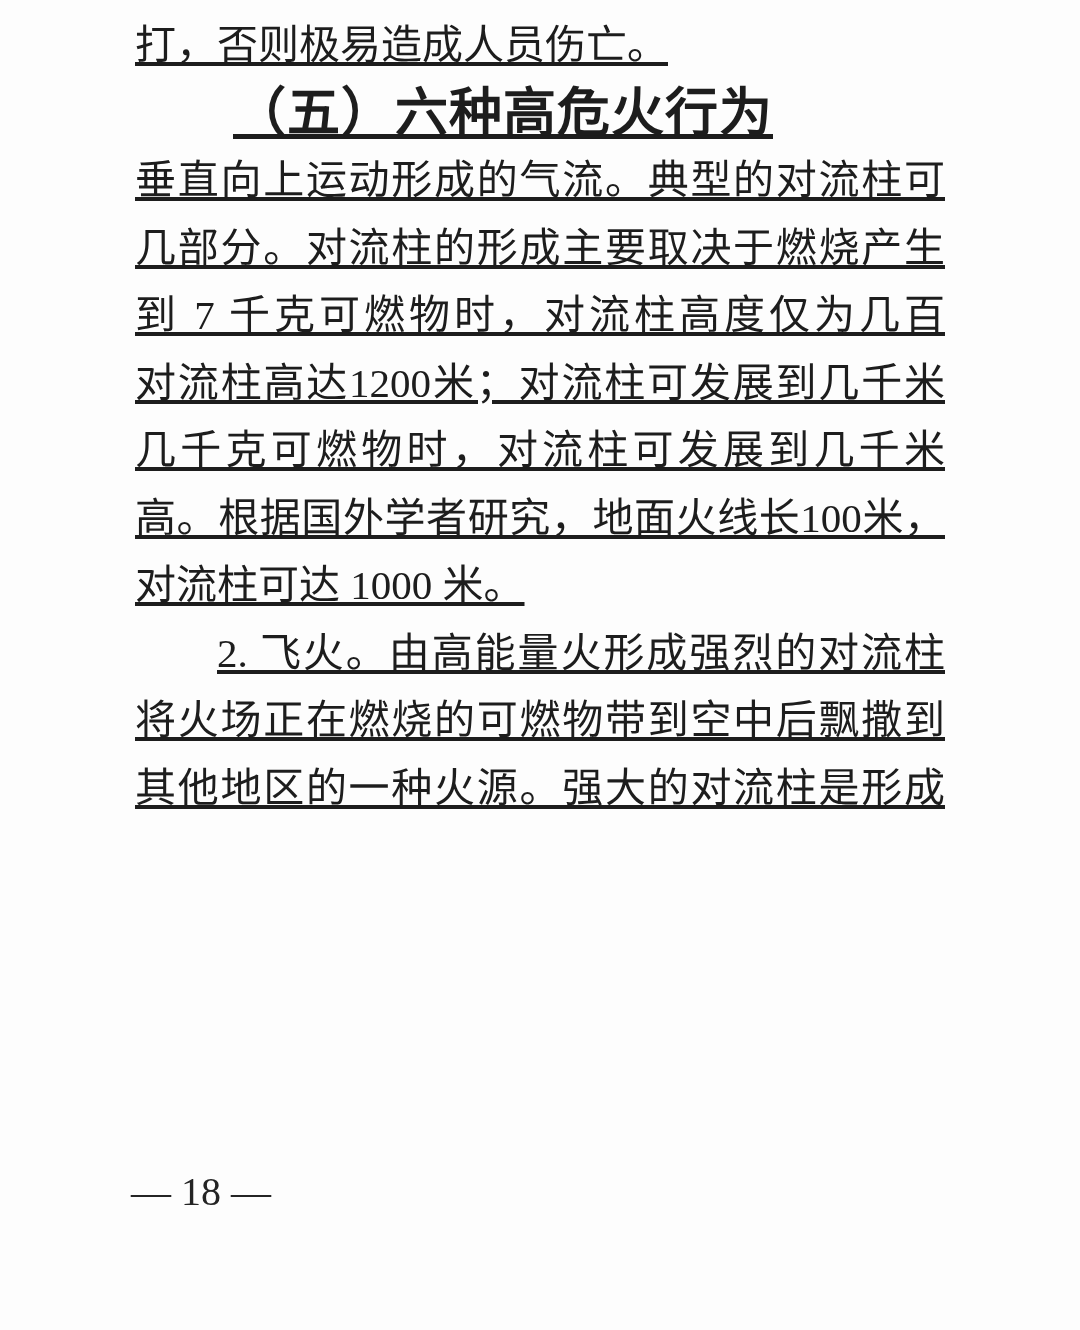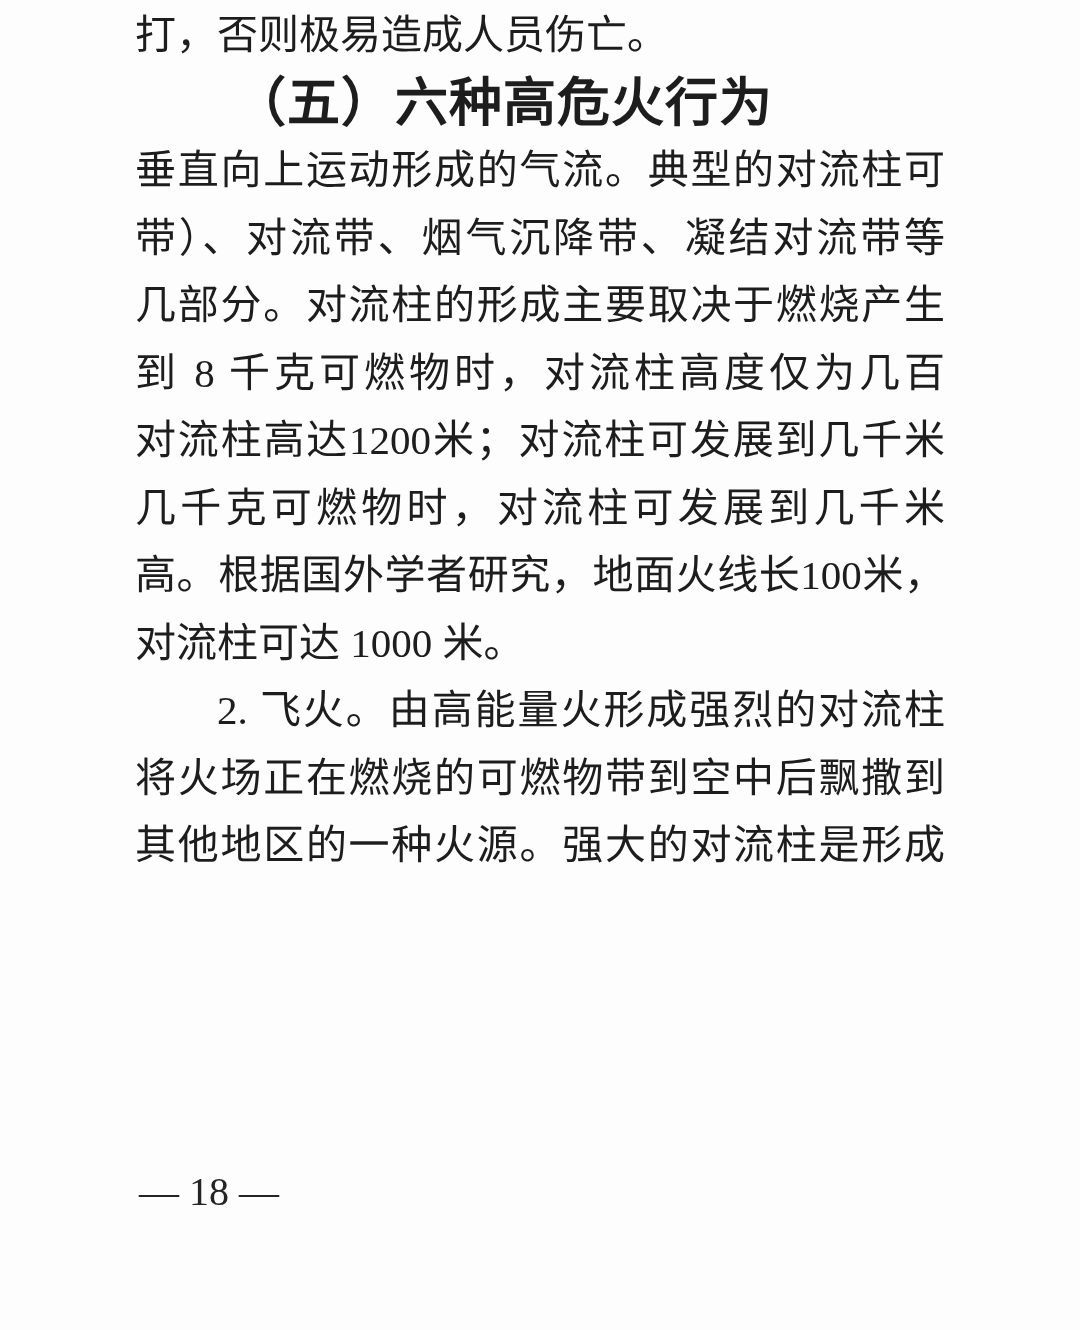--- a/index.html
+++ b/index.html
@@ -11,23 +11,24 @@
     position: relative;
     width: 1080px;
     height: 1330px;
     background: #fdfdfd;
     color: #1d1d1d;
     font-family: "Liberation Serif", "DejaVu Serif", serif;
     overflow: hidden;
   }
   .content {
     position: absolute;
-    top: 2px;
+    top: 12px;
     left: 135px;
     width: 810px;
+    text-decoration: underline;
   }
   .line {
     font-size: 41px;
     line-height: 67.5px;
     height: 67.5px;
     color: #1d1d1d;
   }
   
   .line.j {
     text-align: justify;
@@ -38,38 +39,37 @@
     text-indent: 82px;
   }
   .line.heading {
     font-size: 53px;
     font-weight: 700;
     text-indent: 98px;
     letter-spacing: 1px;
   }
   .footer {
     position: absolute;
-    left: 139px;
+    left: 131px;
     top: 1168px;
     font-size: 40px;
     line-height: 48px;
     color: #242424;
   }
 </style>
 </head>
 <body>
 
 <div class="page">
   <div class="content">
     <div class="line">打，否则极易造成人员伤亡。</div>
     <div class="line heading">（五）六种高危火行为</div>
     <div class="line j">垂直向上运动形成的气流。典型的对流柱可</div>
-    <div class="line j">带）、对流带、烟气沉降带、凝结对流带等</div>
     <div class="line j">几部分。对流柱的形成主要取决于燃烧产生</div>
-    <div class="line j">到 8 千克可燃物时，对流柱高度仅为几百</div>
+    <div class="line j">到 7 千克可燃物时，对流柱高度仅为几百</div>
     <div class="line j">对流柱高达1200米；对流柱可发展到几千米</div>
     <div class="line j">几千克可燃物时，对流柱可发展到几千米</div>
     <div class="line j">高。根据国外学者研究，地面火线长100米，</div>
     <div class="line">对流柱可达 1000 米。</div>
     <div class="line j ind">2. 飞火。由高能量火形成强烈的对流柱</div>
     <div class="line j">将火场正在燃烧的可燃物带到空中后飘撒到</div>
     <div class="line j">其他地区的一种火源。强大的对流柱是形成</div>
   </div>
 
   <div class="footer">— 18 —</div>

